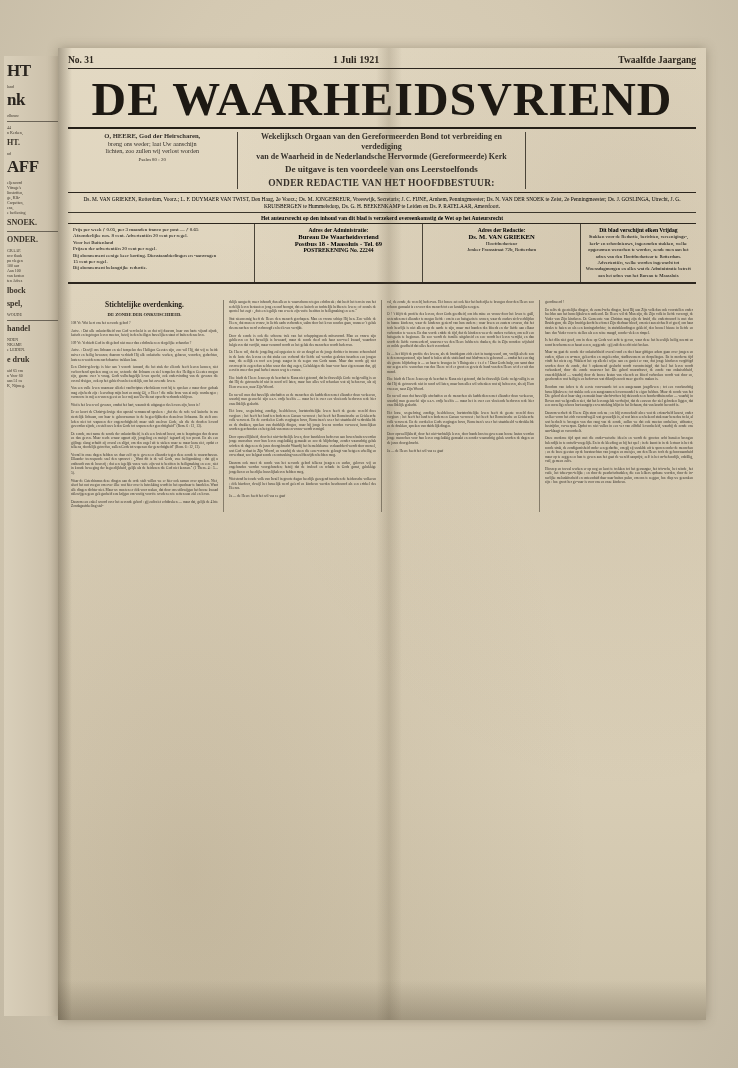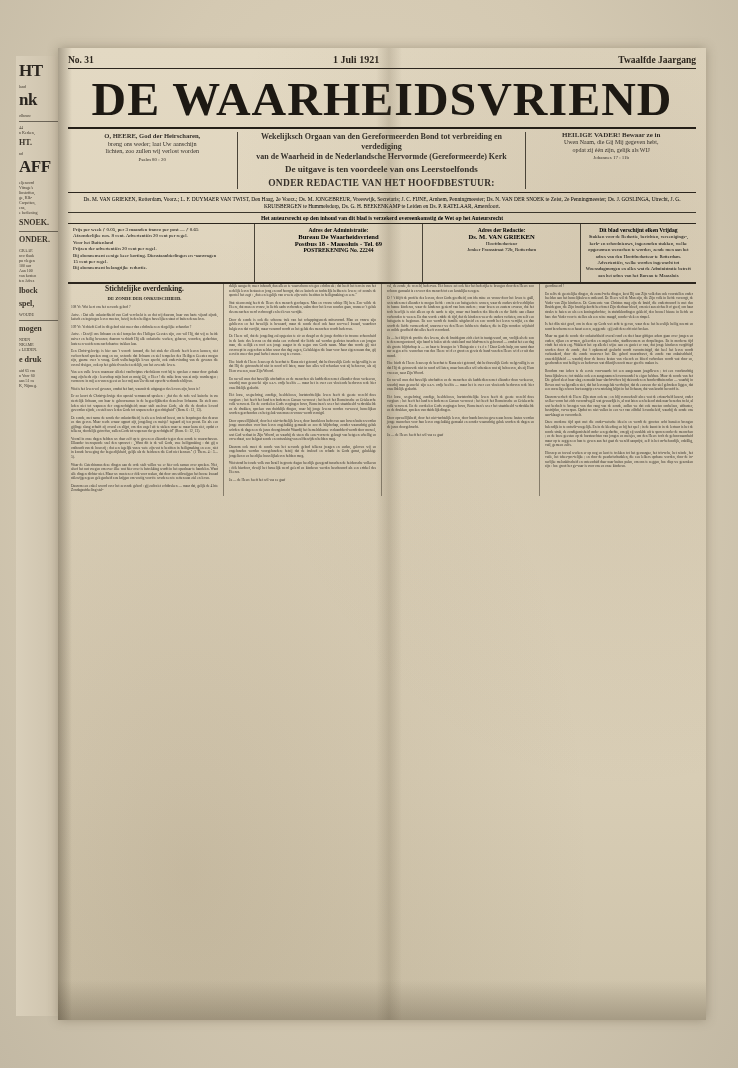--- a/index.html
+++ b/index.html
@@ -10,21 +10,21 @@
     overflow:hidden;
   }
   
   #scan{
     position:absolute;inset:0;
     background:
       radial-gradient(ellipse at 50% 40%, #ded3bd 0%, #d4c9b2 55%, #c3b9a4 100%);
   }
   
   #left-paper{
-    position:absolute;left:16px;top:56px;width:64px;height:960px;
+    position:absolute;left:4px;top:56px;width:64px;height:960px;
     background:linear-gradient(90deg,#d9cfba 0%,#cdc2ac 70%,#b9ae99 100%);
     border-right:1px solid #9d9582;
     overflow:hidden;
     font-size:4.2px;line-height:5.4px;color:#3b342a;
     padding:4px 3px;box-sizing:border-box;
   }
   #left-paper .bigword{
     font-family:"Liberation Serif",serif;
     font-weight:bold;font-size:17px;line-height:18px;letter-spacing:-.5px;
     margin:2px 0 4px 0;color:#2b2620;
@@ -96,21 +96,21 @@
   }
   .infostrip .cell{padding:3px 5px;}
   .infostrip .c1{width:30%;border-right:1px solid #4a4438;}
   .infostrip .c2{width:27%;border-right:1px solid #4a4438;text-align:center;}
   .infostrip .c3{width:25%;border-right:1px solid #4a4438;text-align:center;}
   .infostrip .c4{width:18%;text-align:center;font-size:4.8px;}
   .infostrip b{font-size:5.6px;}
   .infostrip .big{font-size:6.6px;font-weight:bold;}
 
   
-  .columns{display:flex;padding:0 8px 6px 8px;position:relative;z-index:2;}
+  .columns{display:flex;padding:16px 8px 6px 8px;position:relative;z-index:2;}
   .col{
     font-size:3.55px;line-height:4.55px;text-align:justify;color:#35302a;
     padding:0 5px;box-sizing:border-box;
     -webkit-hyphens:auto;hyphens:auto;
   }
   .col.c1{width:25%;border-right:1px solid #857c6a;}
   .col.c2{width:25%;border-right:1px solid #857c6a;}
   .col.c3{width:25%;border-right:1px solid #857c6a;}
   .col.c4{width:25%;}
   .col h2{
@@ -170,21 +170,21 @@
     <div class="tiny">nco flauk</div>
     <div class="tiny">pu vlegen</div>
     <div class="tiny">100 aur</div>
     <div class="tiny">Aan 100</div>
     <div class="tiny">van kosten</div>
     <div class="tiny">ten Adres</div>
     <div class="mid">lbock</div>
     <div class="mid">spel,</div>
     <div class="tiny">WOUDE</div>
     <div class="rule"></div>
-    <div class="mid">mogen</div>
+    <div class="mid">handel</div>
     <div class="tiny">NDEN</div>
     <div class="tiny">NKAMP.</div>
     <div class="tiny">e LEIDEN.</div>
     <div class="mid">e druk</div>
     <div class="tiny">aid 65 cm</div>
     <div class="tiny">n Voor 60</div>
     <div class="tiny">aan 51 ca</div>
     <div class="tiny">K, Nijmeg.</div>
   </div>
 
@@ -206,26 +206,20 @@
           <div class="l1">O, HEERE, God der Heirscharen,</div>
           <div>breng ons weder; laat Uw aanschijn</div>
           <div>lichten, zoo zullen wij verlost worden</div>
           <div><small>Psalm 80 : 20</small></div>
         </div>
         <div class="col center">
           <div class="c1">Wekelijksch Orgaan van den Gereformeerden Bond tot verbreiding en verdediging</div>
           <div class="c1">van de Waarheid in de Nederlandsche Hervormde (Gereformeerde) Kerk</div>
           <div class="c2">De uitgave is ten voordeele van ons Leerstoelfonds</div>
           <div class="c3">ONDER REDACTIE VAN HET HOOFDBESTUUR:</div>
-        </div>
-        <div class="col right">
-          <div class="r1">HEILIGE VADER! Bewaar ze in</div>
-          <div>Uwen Naam, die Gij Mij gegeven hebt,</div>
-          <div>opdat zij één zijn, gelijk als WIJ</div>
-          <div><small>Johannes 17 : 11b</small></div>
         </div>
       </div>
 
       <div class="editors">Ds. M. VAN GRIEKEN, Rotterdam, Voorz.;  L. F. DUYMAER VAN TWIST, Den Haag, 2e Voorz.;  Ds. M. JONGEBREUR, Vreeswijk, Secretaris;  J. C. FIJNE, Arnhem, Penningmeester;  Ds. N. VAN DER SNOEK te Zeist, 2e Penningmeester;  Ds. J. GOSLINGA, Utrecht, J. G. KRUISBERGEN te Hummelsdorp, Ds. G. H. BEEKENKAMP te Leiden en Ds. P. RATELAAR, Amersfoort.</div>
       <div class="copyright">Het auteursrecht op den inhoud van dit blad is verzekerd overeenkomstig de Wet op het Auteursrecht</div>
 
       <div class="infostrip">
         <div class="cell c1">
           <div>Prijs per week ƒ 0.05, per 3 maanden franco per post — ƒ 0.65</div>
           <div>Afzonderlijke nos. 8 cent.  Advertentiën 20 cent per regel.</div>

